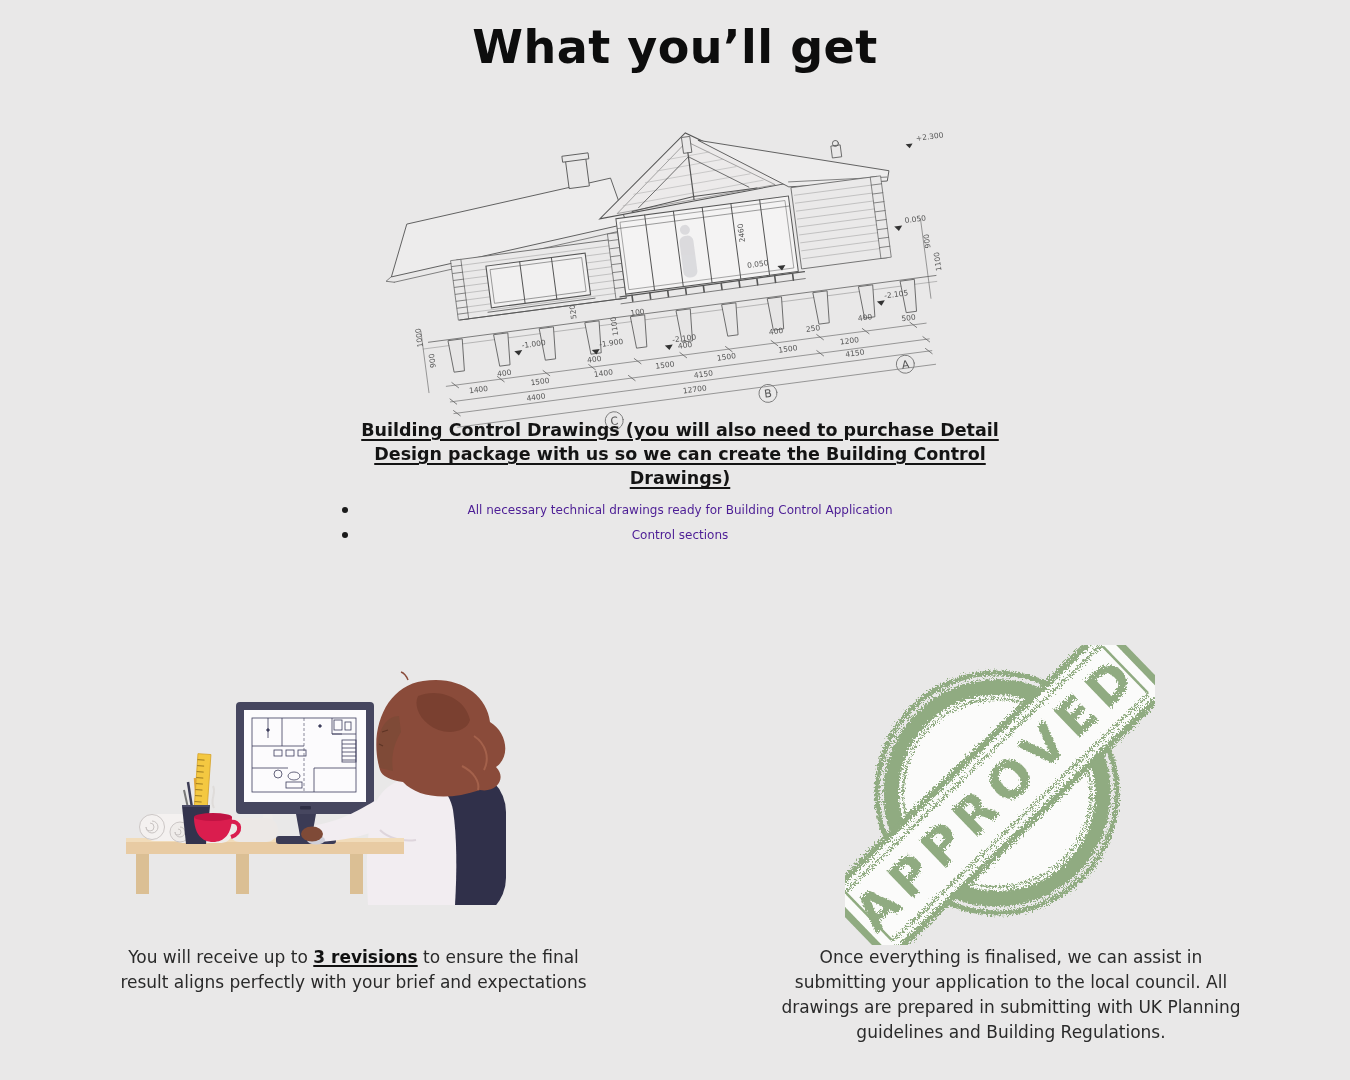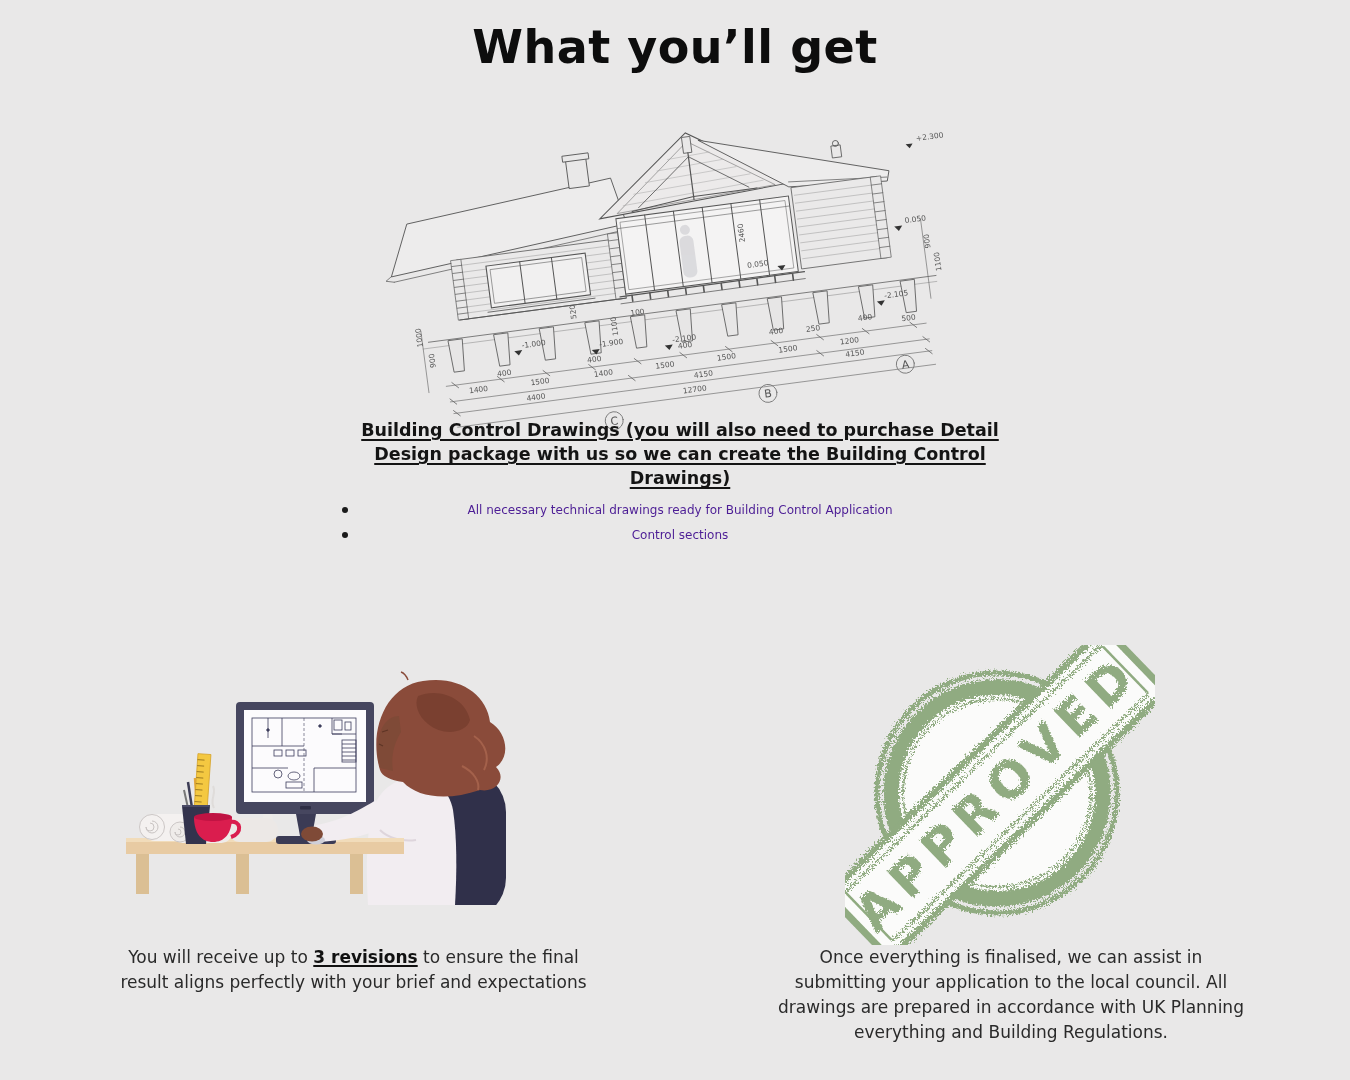--- a/index.html
+++ b/index.html
@@ -428,15 +428,15 @@
         <rect x="-26" y="114" width="356" height="68" rx="3" fill="none" stroke="#8ca87c" stroke-width="2.5"></rect>
         <text x="152" y="165" text-anchor="middle" font-family="DejaVu Serif, Liberation Serif, serif" font-size="50" font-weight="bold" letter-spacing="8" fill="#8ca87c">APPROVED</text>
       </g>
     </g>
   </svg>
   </div>
 
   <div class="note note-left">
     <span>You will receive up to </span><span class="hl">3 revisions</span><span> to ensure the final result aligns perfectly with your brief and expectations</span>
   </div>
-  <div class="note note-right">Once everything is finalised, we can assist in submitting your application to the local council. All drawings are prepared in accordance with UK Planning everything and Building Regulations.</div>
+  <div class="note note-right">Once everything is finalised, we can assist in submitting your application to the local council. All drawings are prepared in submitting with UK Planning guidelines and Building Regulations.</div>
 
 </div>
 
 </body></html>

